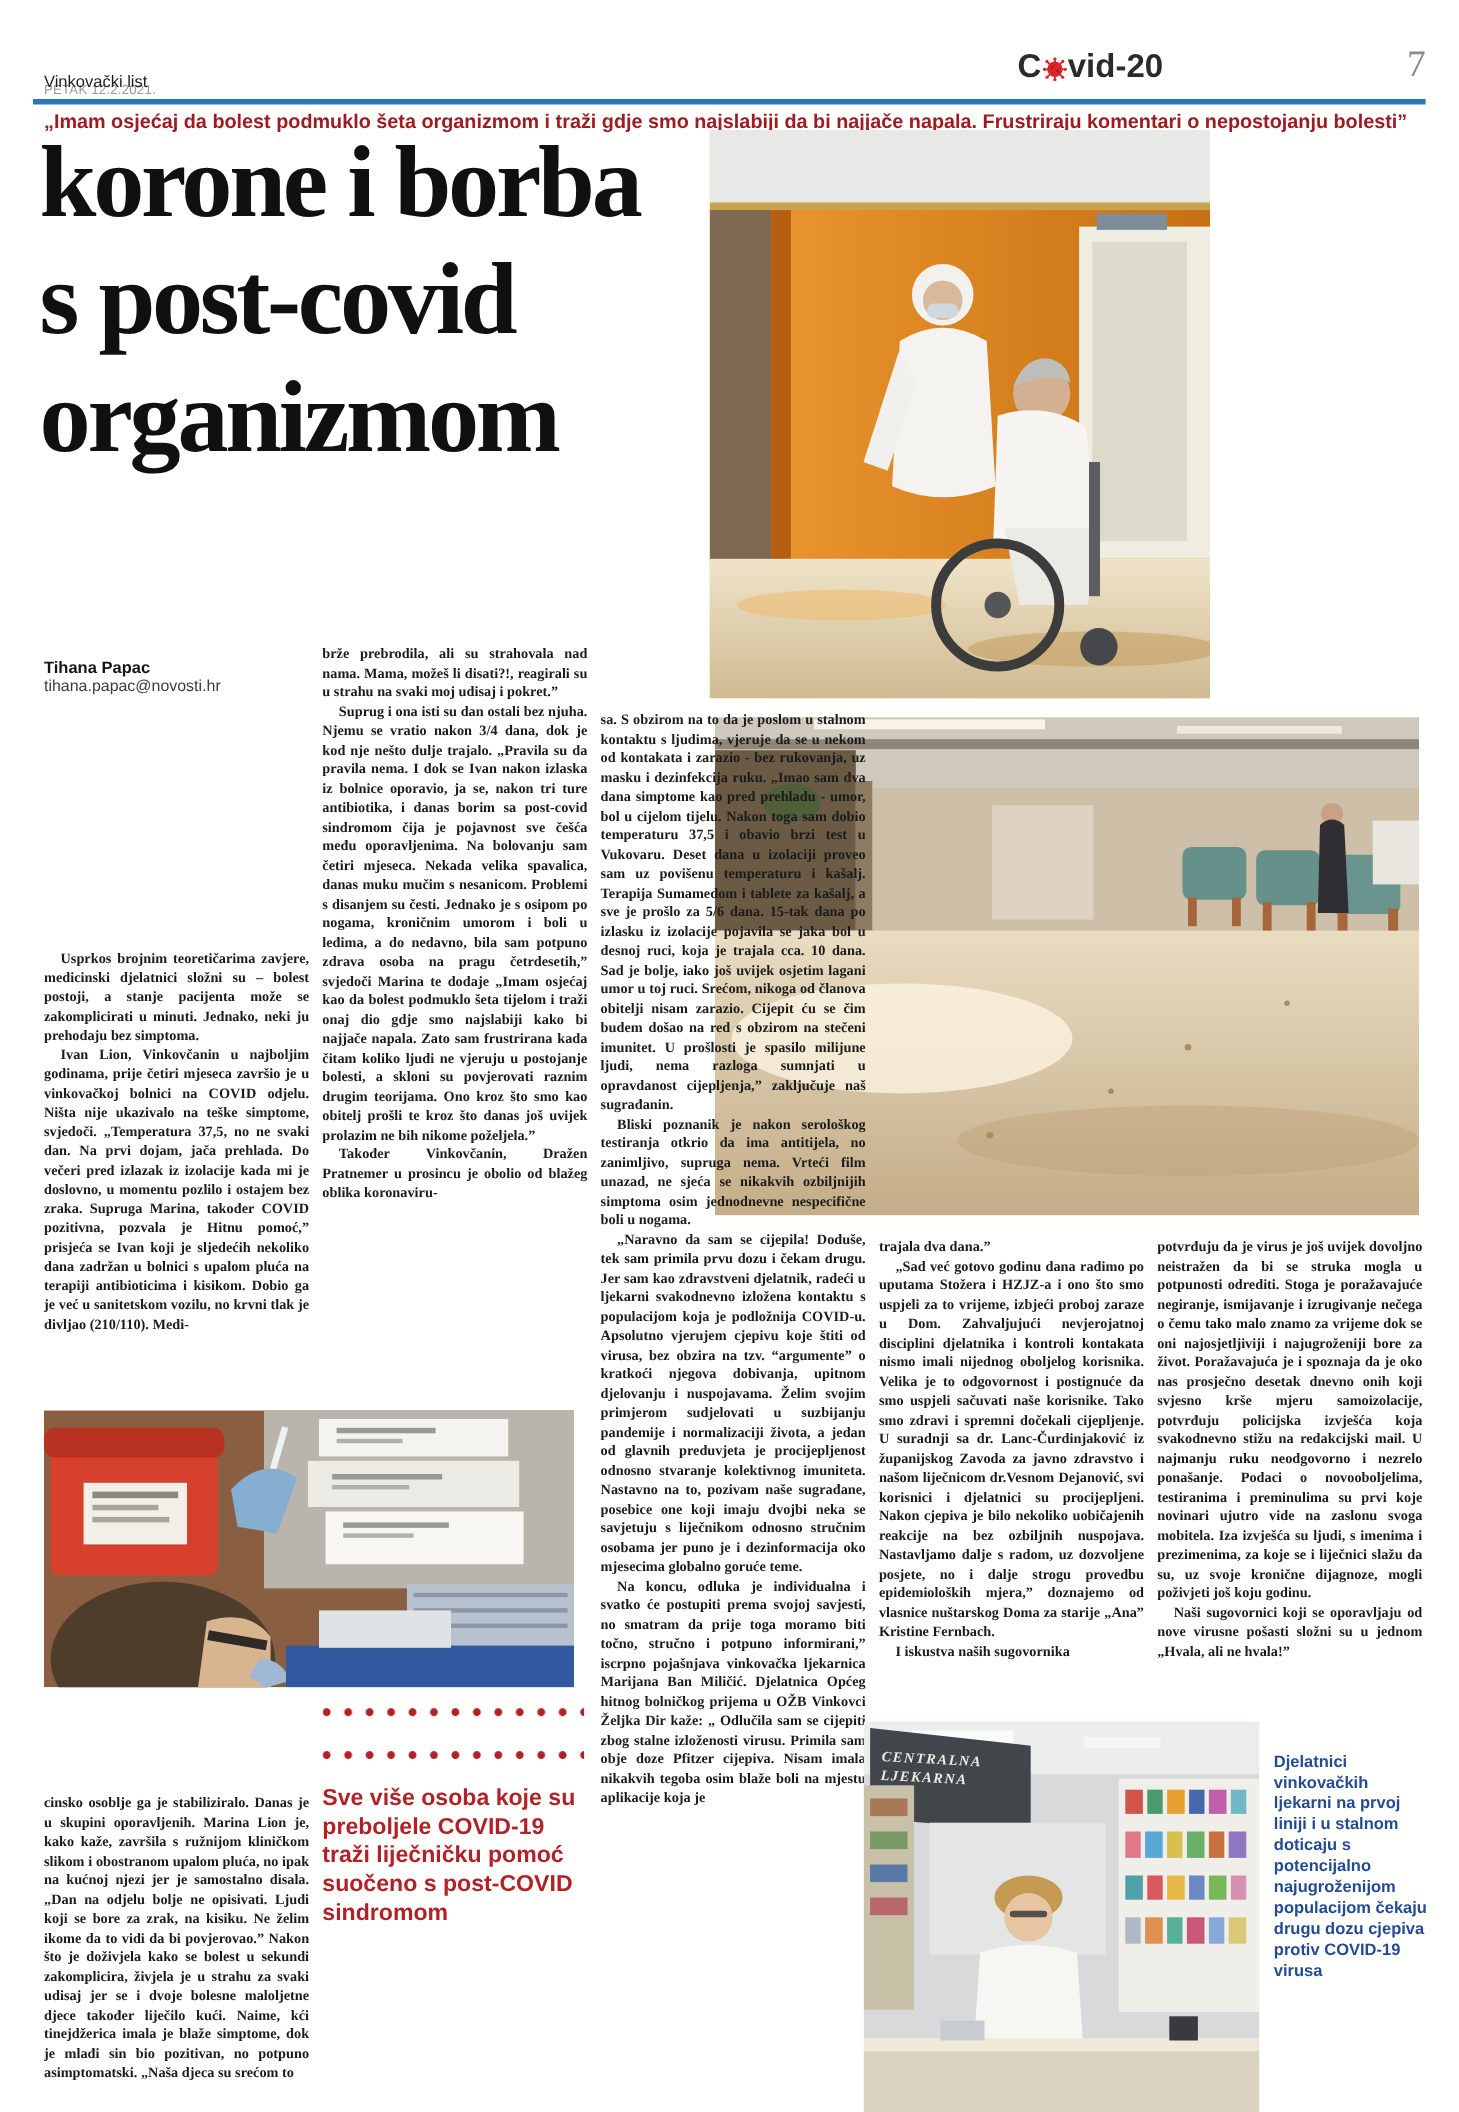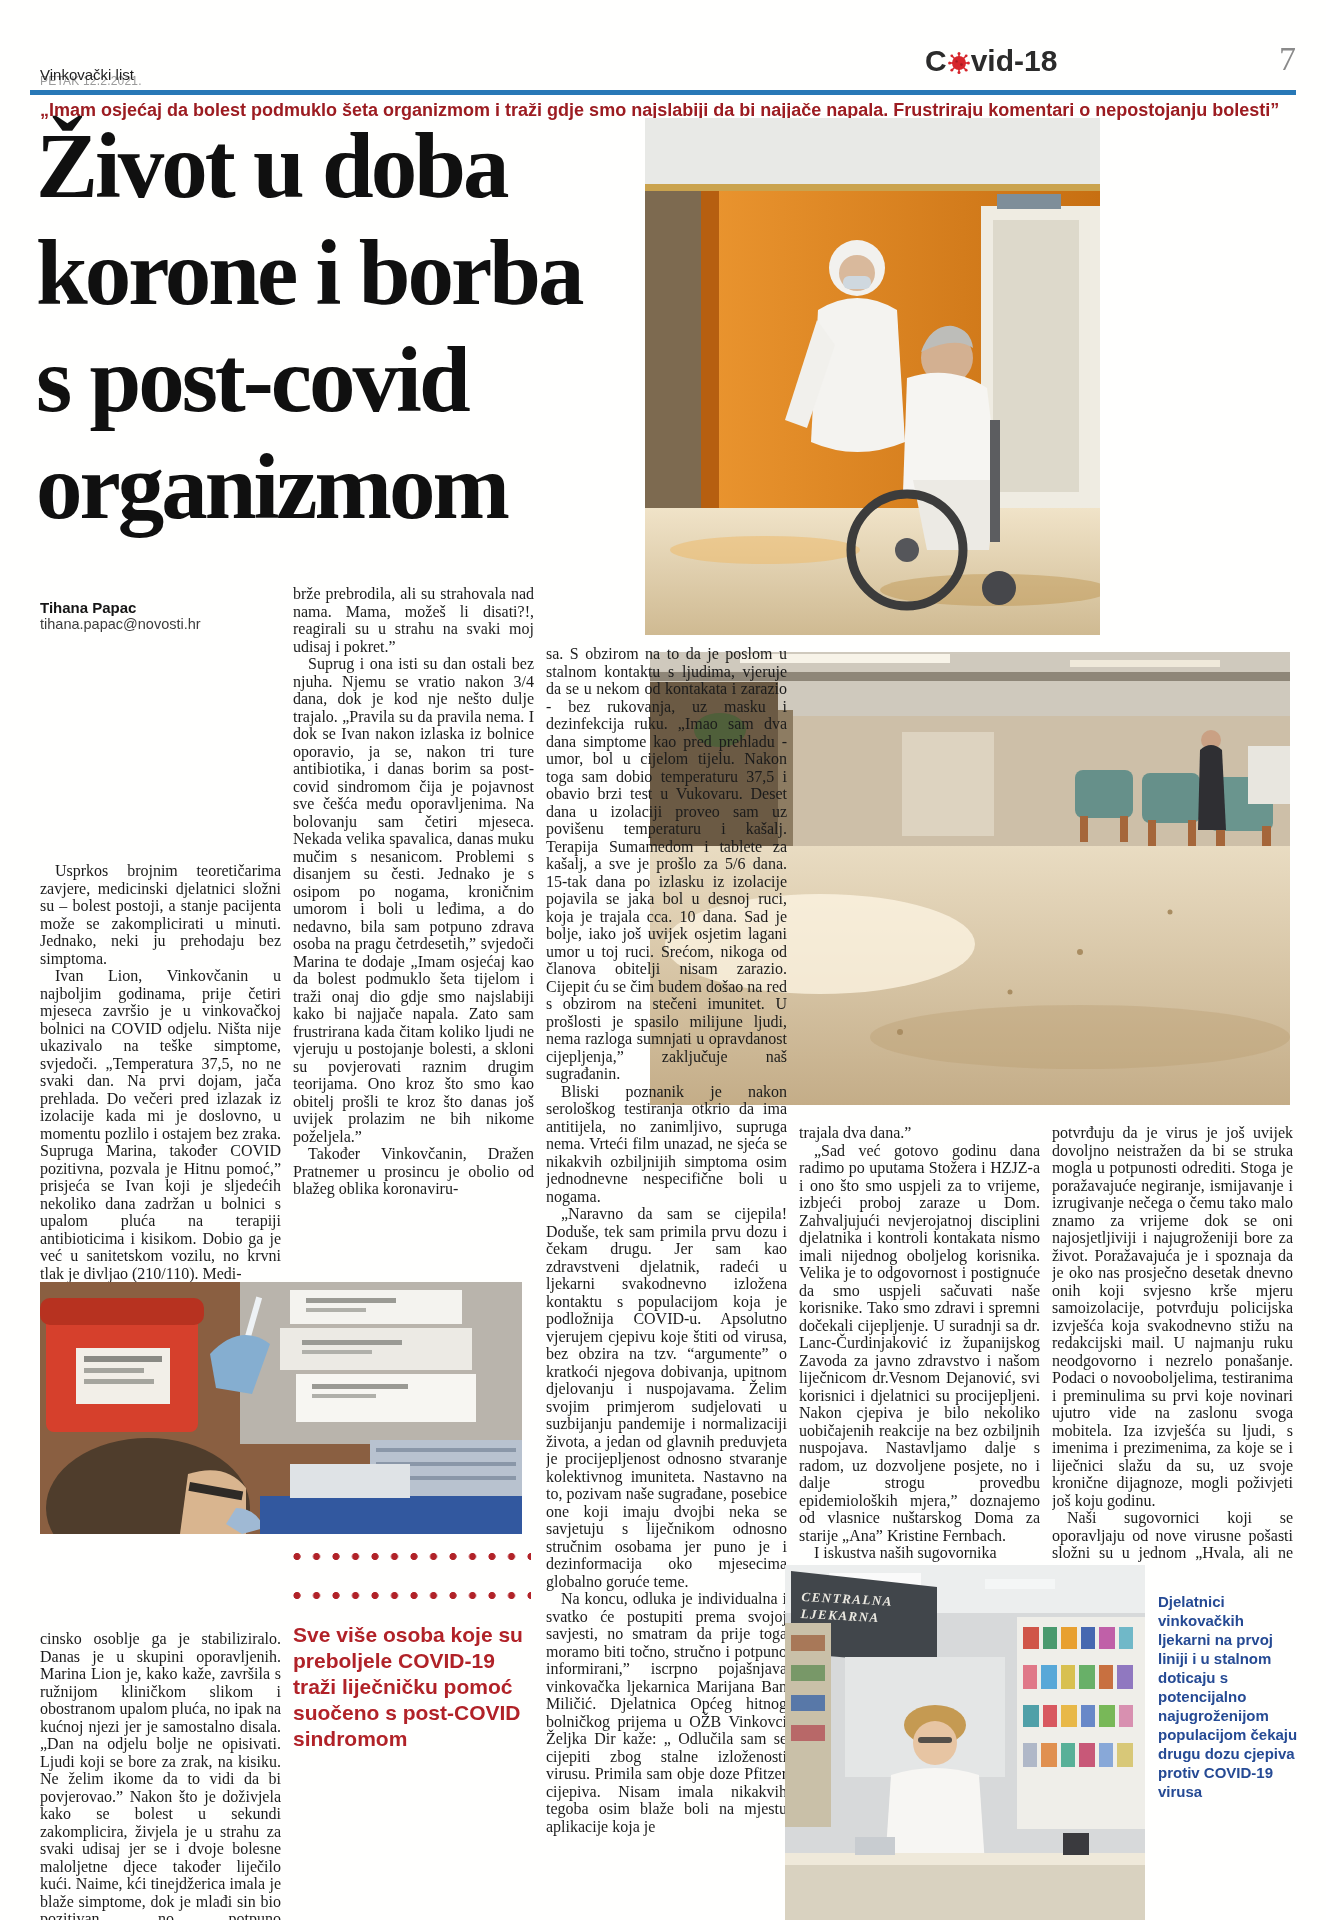--- a/index.html
+++ b/index.html
@@ -13,21 +13,21 @@
              display:flex;align-items:center;}
   .m-section svg{margin:3px 1px 0 1px;}
   .m-pagenum{font-family:"Liberation Serif",serif;font-size:34px;color:#8a8a8a;font-weight:400;}
   .rule{background:#2878b6;}
   
   .kicker{font-family:"Liberation Sans",sans-serif;font-weight:700;font-size:18px;color:#9c1c21;}
   
   .headline{font-family:"Liberation Serif",serif;font-weight:700;font-size:93px;line-height:107px;
             letter-spacing:-3px;color:#101010;}
   
-  .body-col{width:241px;font-size:16px;line-height:17.5px;text-align:justify;overflow:hidden;}
+  .body-col{width:241px;font-size:13px;line-height:17.5px;text-align:justify;overflow:hidden;font-weight:bold;}
   .body-col p{margin:0;text-indent:15px;}
   .body-col p.cont{text-indent:0;}
   .lead{font-weight:700;font-size:16px;line-height:20px;text-align:justify;}
   .lead p{margin:0;text-indent:14px;}
   .byline-name{font-family:"Liberation Sans",sans-serif;font-weight:700;font-size:15px;color:#151515;}
   .byline-mail{font-family:"Liberation Sans",sans-serif;font-size:14.5px;color:#3c3c3c;}
   
   .pq{font-family:"Liberation Sans",sans-serif;font-weight:700;font-size:21px;line-height:26px;color:#b12228;}
   .dots{width:238px;height:9px;background-image:radial-gradient(circle at 4px 4.5px,#b12228 3.2px,transparent 3.9px);
         background-size:19.5px 9px;background-repeat:repeat-x;}
@@ -63,31 +63,30 @@
           <circle cx="20.4" cy="11" r="1.5"></circle>
         <circle cx="3.8" cy="3.8" r="1.4"></circle>
           <circle cx="18.2" cy="18.2" r="1.4"></circle>
         <circle cx="18.2" cy="3.8" r="1.4"></circle>
           <circle cx="3.8" cy="18.2" r="1.4"></circle>
       </g>
       <circle cx="11" cy="11" r="7" fill="#d6252b"></circle>
       <circle cx="8.6" cy="9.4" r="1.2" fill="#a81b20"></circle>
       <circle cx="13.4" cy="12.6" r="1.4" fill="#a81b20"></circle>
     </svg>
-    <span>vid-18</span>
+    <span>vid-20</span>
   </div>
 
   <div class="abs m-pagenum" style="right:30px;top:40px;">7</div>
 
   <div class="abs rule" style="left:30px;right:30px;top:90px;height:5px;"></div>
 
   <div class="abs kicker" style="left:40px;right:34px;top:100px;">„Imam osjećaj da bolest podmuklo šeta organizmom i traži gdje smo najslabiji da bi najjače napala. Frustriraju komentari o nepostojanju bolesti”</div>
 
   <div class="abs headline" style="left:36px;top:112px;width:620px;">
-    <div>Život u doba</div>
     <div>korone i borba</div>
     <div>s post-covid</div>
     <div>organizmom</div>
   </div>
 
   <div class="abs photo" style="left:645px;top:118px;width:455px;height:517px;">
     <svg width="455" height="517" viewBox="0 0 455 517">
       <defs>
         <linearGradient id="wall1" x1="0" y1="0" x2="1" y2="0">
           <stop offset="0" stop-color="#ef9a33"></stop>

